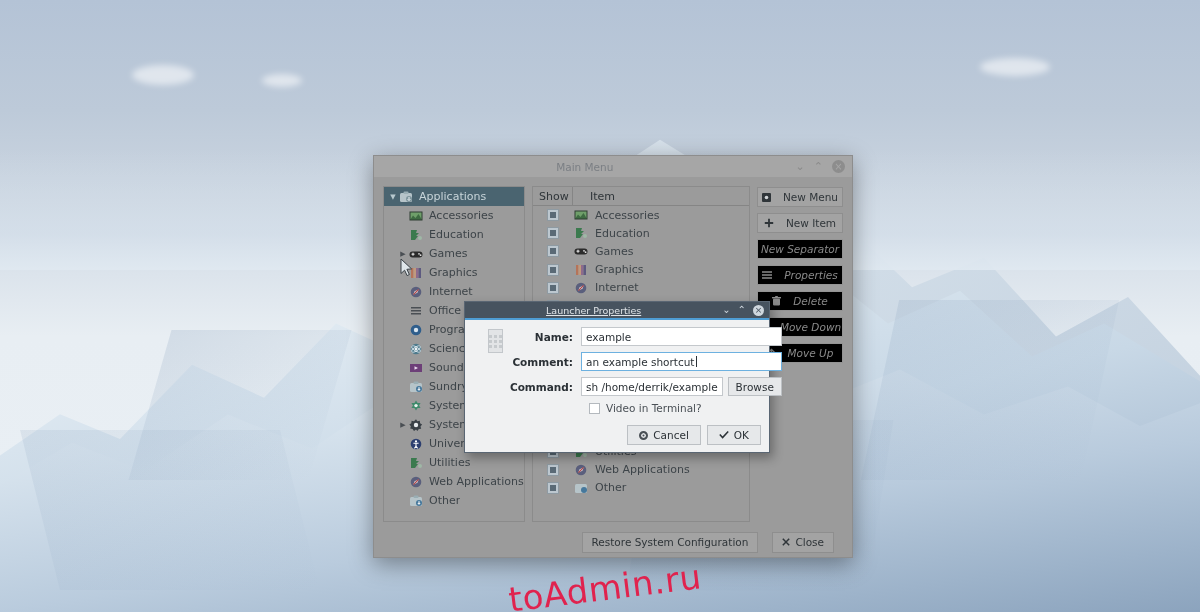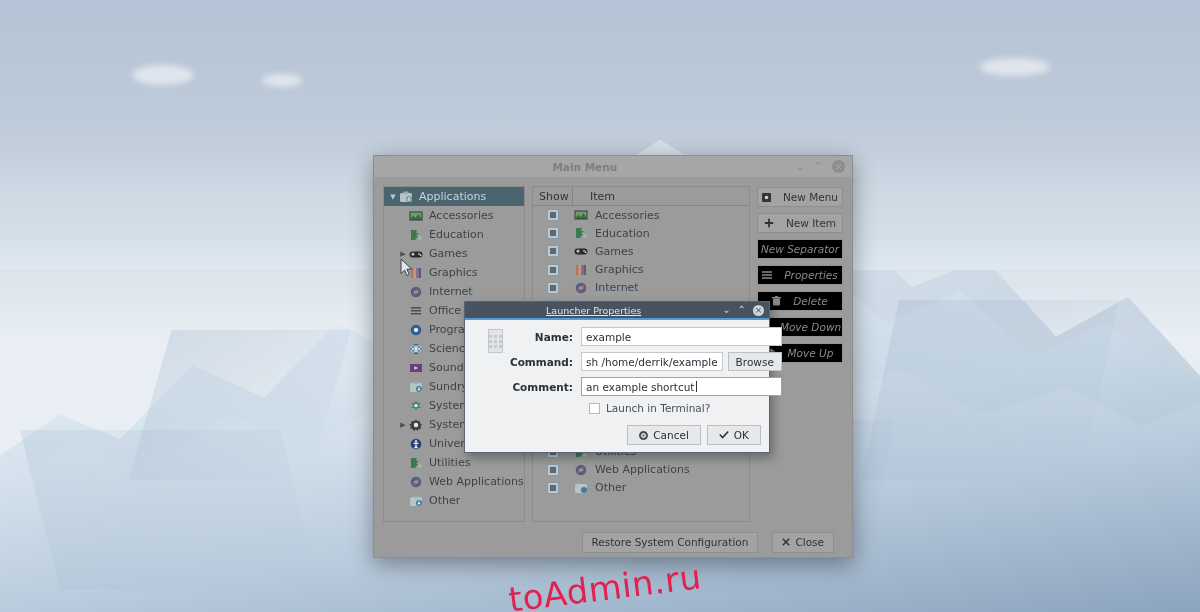--- a/index.html
+++ b/index.html
@@ -85,21 +85,21 @@
     border: 1px solid #8d8d8d;
   }
   #mainwin-title {
     height: 21px;
     background: #a6a6a6;
     display: flex; align-items: center;
     position: relative;
   }
   #mainwin-title .t {
     flex: 1; text-align: center;
-    font-size: 10.5px; color: #7b7f84; font-weight: bold;
+    font-size: 10.5px; color: #7b7f84;
   }
   .winbtns { display: flex; align-items: center; gap: 9px; padding-right: 7px; }
   .winbtn { font-size: 11px; color: #8a8a8a; line-height: 1; cursor: default; }
   .winbtn.close {
     width: 13px; height: 13px; border-radius: 50%;
     background: #8d8d8d; color: #a6a6a6;
     display: flex; align-items: center; justify-content: center;
     font-size: 10px;
   }
 
@@ -793,34 +793,34 @@
             <i></i>
         </span>
       </div>
 
       <div id="fields">
         <div class="frow">
           <span class="flabel">Name:</span>
           <span class="finput">example</span>
         </div>
         <div class="frow">
-          <span class="flabel">Command:</span>
-          <span class="finput">sh /home/derrik/example</span>
-          <span class="browse">Browse</span>
-        </div>
-        <div class="frow">
           <span class="flabel">Comment:</span>
           <span class="finput focus">
             <span>an example shortcut</span>
               <span class="caret"></span>
           </span>
         </div>
+        <div class="frow">
+          <span class="flabel">Command:</span>
+          <span class="finput">sh /home/derrik/example</span>
+          <span class="browse">Browse</span>
+        </div>
         <div id="termrow">
           <span class="cb"></span>
-          <span class="lbl">Launch in Terminal?</span>
+          <span class="lbl">Video in Terminal?</span>
         </div>
       </div>
     </div>
 
     <div id="dlg-actions">
       <div class="dbtn">
         <span class="radio-ico"></span>
         <span>Cancel</span>
       </div>
       <div class="dbtn">

